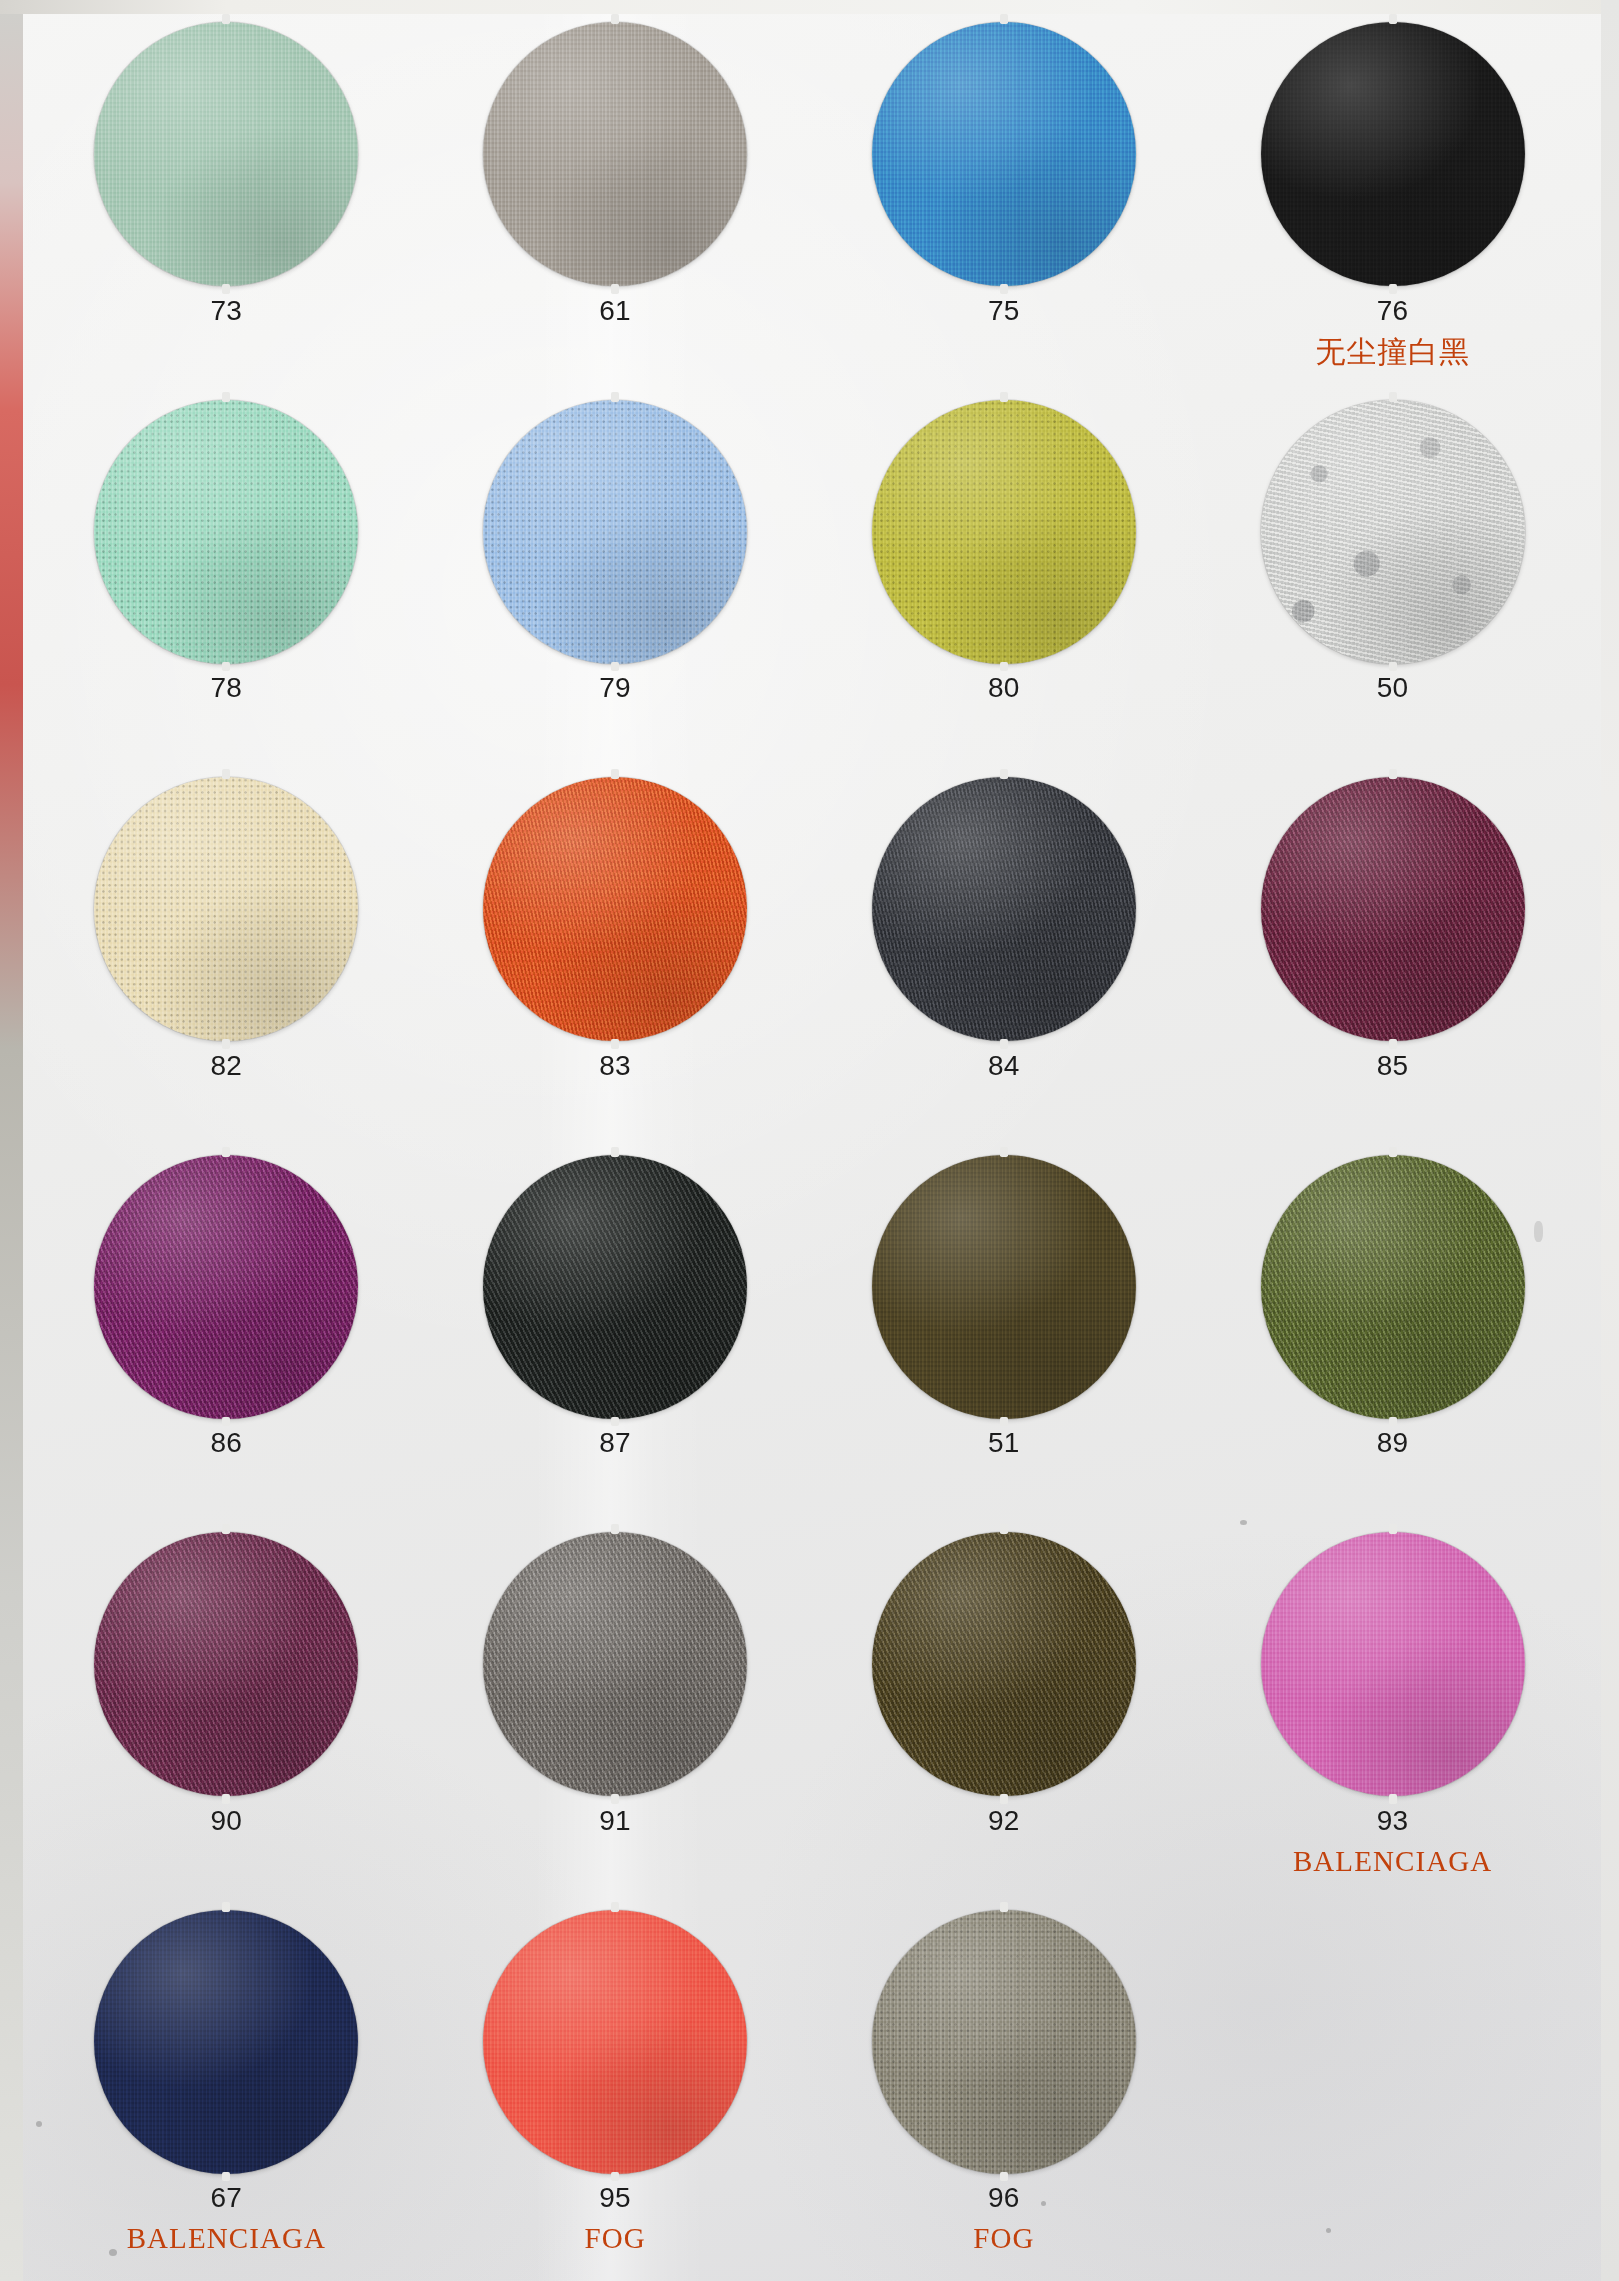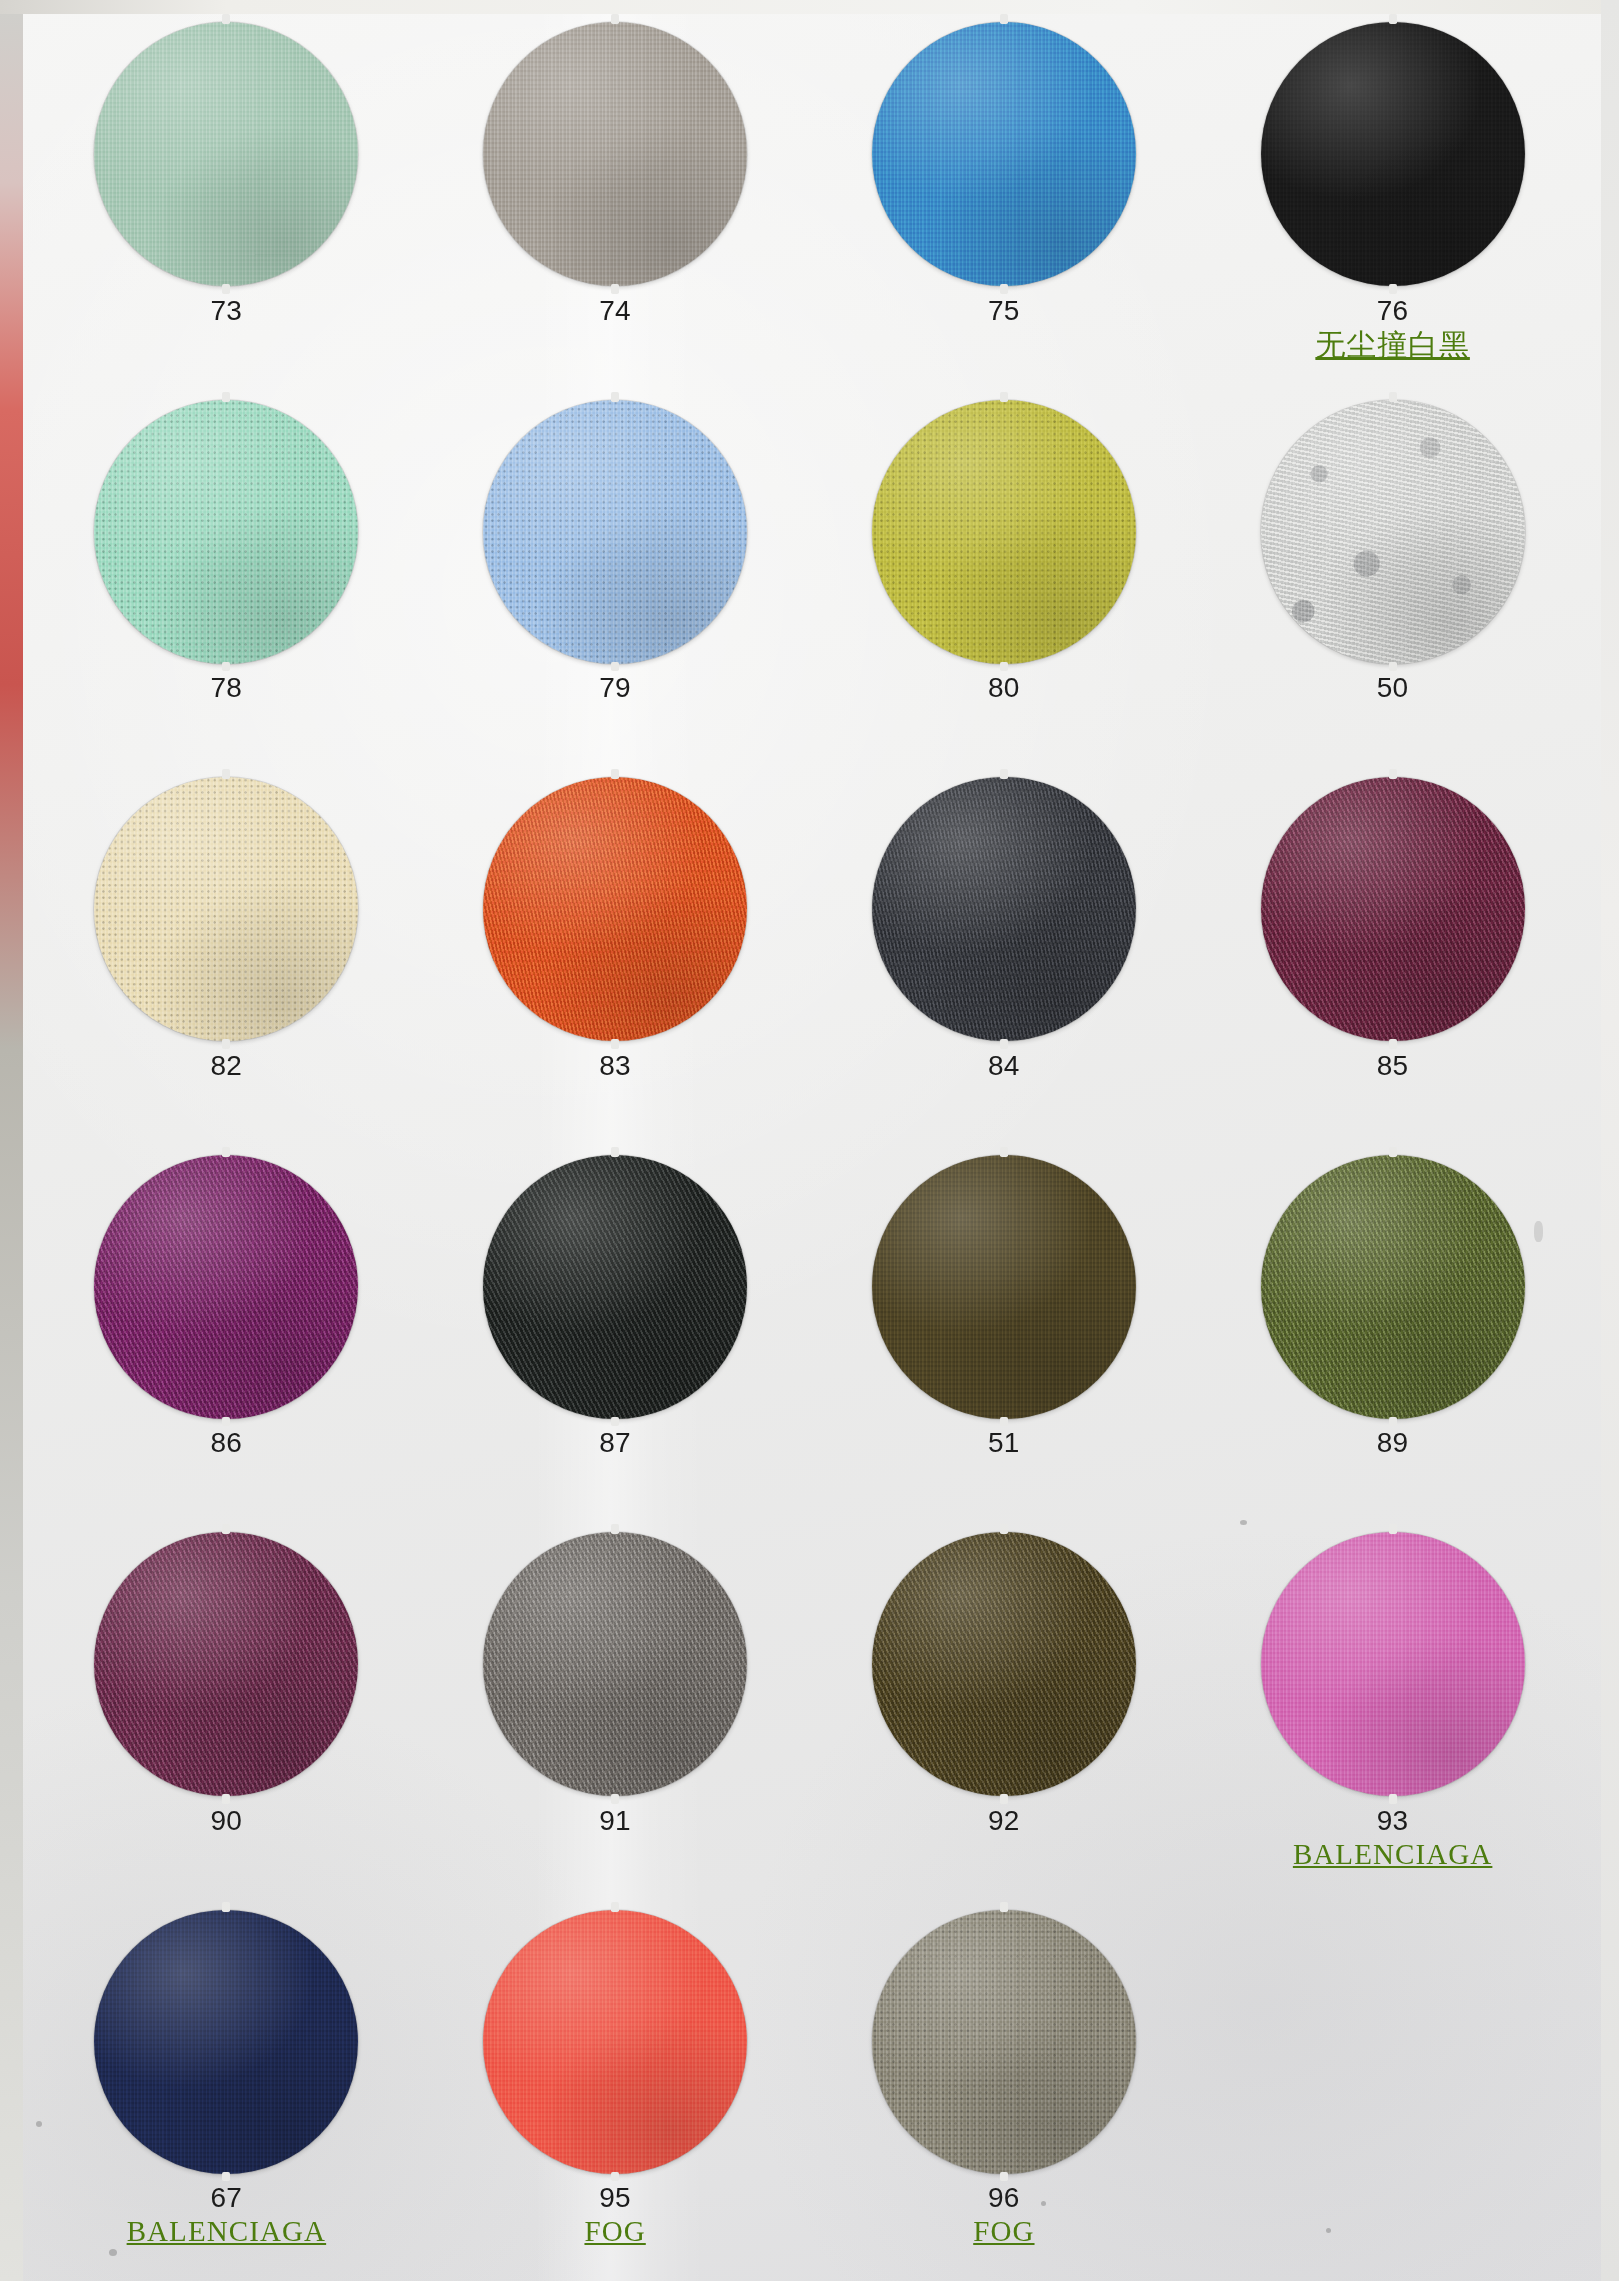--- a/index.html
+++ b/index.html
@@ -149,24 +149,23 @@
   .lbl-num {
     font-family: "Liberation Sans", "DejaVu Sans", sans-serif;
     font-size: 28px;
     letter-spacing: 0.4px;
     color: #1c1c1c;
   }
   .lbl-sub {
     font-family: "Liberation Serif", "DejaVu Serif", serif;
     font-size: 29px;
     letter-spacing: 1.1px;
-    color: #4d7c0f;
-    margin-top: 3px;
+    color: #c2410c;
+    margin-top: 10px;
     white-space: nowrap;
-    text-decoration: underline;
   }
   .lbl-sub.cjk {
     font-family: "DejaVu Sans", "Liberation Sans", sans-serif;
     font-size: 30px;
     letter-spacing: 0.9px;
   }
   .lbl-sub:empty { display: none; }
 
   
   .speck {
@@ -206,21 +205,21 @@
           <div class="lbl-num">73</div>
         </div>
       </div>
       <div class="cell">
         <div class="swatch-wrap">
           <div class="notch-top"></div>
           <div class="swatch" title="warm gray" style="background: rgb(168, 162, 154);"></div>
           <div class="notch-bot"></div>
         </div>
         <div class="labels">
-          <div class="lbl-num">74</div>
+          <div class="lbl-num">61</div>
         </div>
       </div>
       <div class="cell">
         <div class="swatch-wrap">
           <div class="notch-top"></div>
           <div class="swatch" title="medium blue" style="background: rgb(59, 141, 201);"></div>
           <div class="notch-bot"></div>
         </div>
         <div class="labels">
           <div class="lbl-num">75</div>

